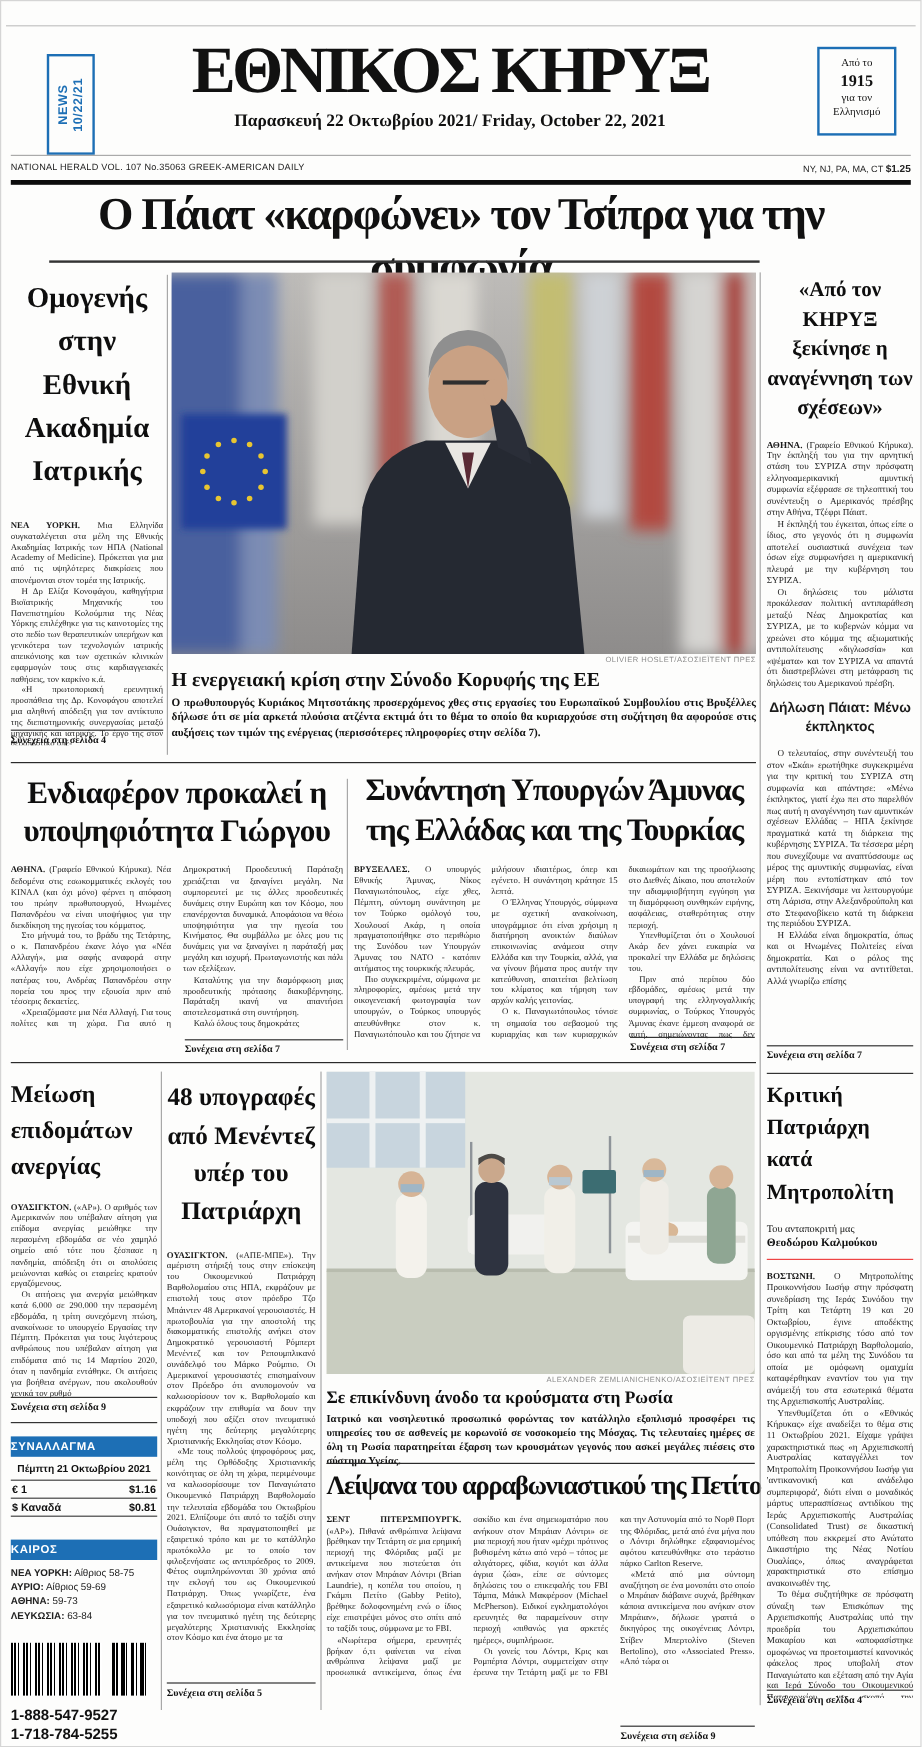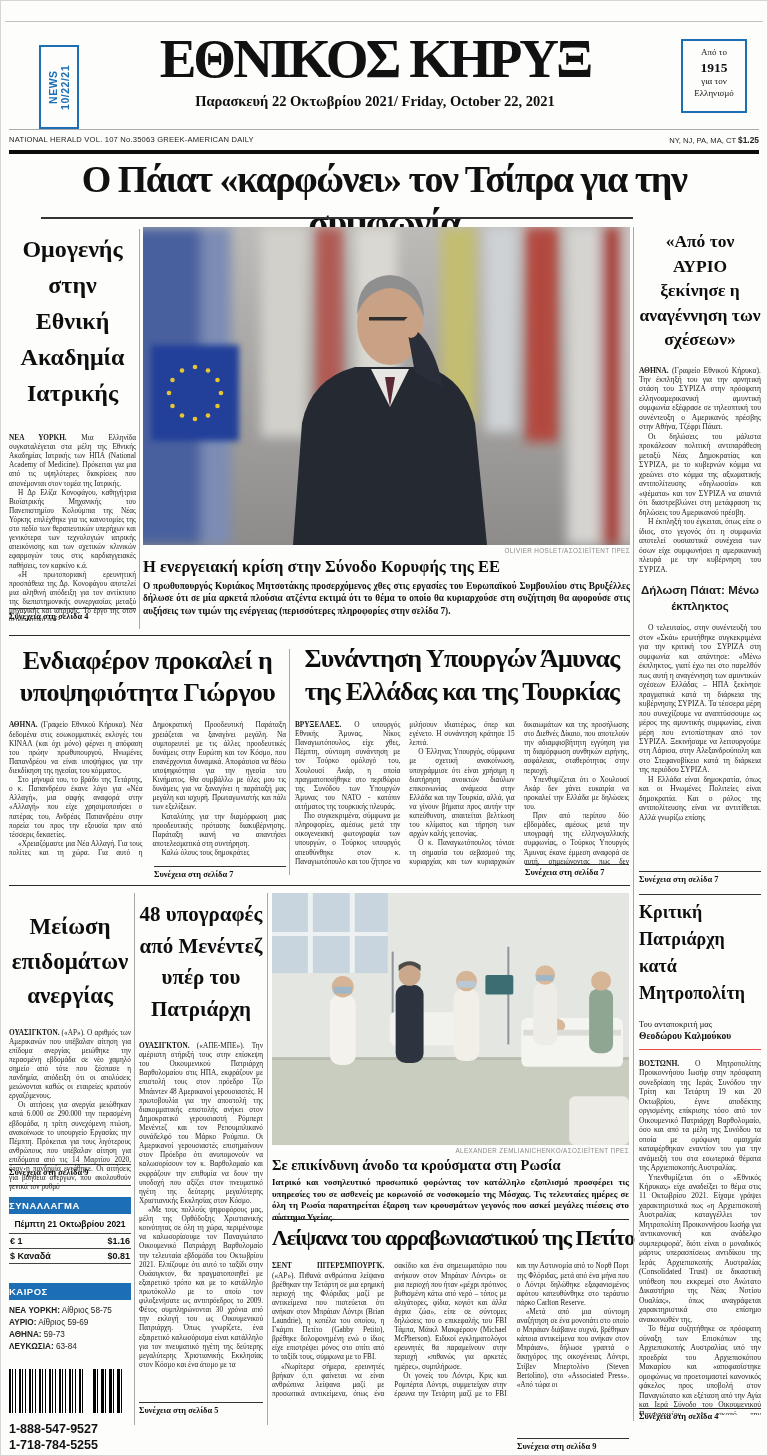--- a/index.html
+++ b/index.html
@@ -73,21 +73,21 @@
   .art-d .cont { position:absolute; right:0; bottom:2px; width:132px; }
   .vd3 { left:288px; top:648px; height:226px; }
   .art-e { position:absolute; left:294px; top:642px; width:334px; height:238px; }
   .art-e h2 { font-size:26px; line-height:1.25; text-align:center; margin:0 0 12px; letter-spacing:-.8px; }
   .art-e .body { column-count:3; column-gap:9px; height:148px; overflow:hidden; }
   .art-e .cont { position:absolute; right:0; bottom:4px; width:104px; }
   .mid-rule2 { left:8px; top:884px; width:621px; border-top:1.5px solid #2a2a2a; }
 
   
   .art-f { position:absolute; left:8px; top:892px; width:122px; height:286px; }
-  .art-f h2 { font-size:23px; line-height:1.5; text-align:center; margin:17px 0 14px; }
+  .art-f h2 { font-size:20px; line-height:1.5; margin:4px 0 14px; }
   .art-f .body { height:172px; overflow:hidden; }
   .art-f .cont { position:absolute; left:0; right:0; bottom:2px; }
   .box-rule { left:8px; top:1184px; width:122px; border-top:1px solid #333; }
 
   .sidebar { position:absolute; left:8px; top:1196px; width:122px; font-family:"Liberation Sans",sans-serif; }
   .bluebar { background:var(--accent); color:#fff; font-weight:700; font-size:9.5px; text-align:left;
     padding:3px 0; letter-spacing:.5px; }
   .cur-date { font-size:8.5px; font-weight:700; text-align:center; padding:5px 0 4px; border-bottom:1px solid #444; }
   .cur-rows .cur-row { display:flex; justify-content:space-between; font-size:9px; font-weight:700;
     padding:2px 1px; border-bottom:1px solid #444; }
@@ -387,26 +387,26 @@
           <p>«Μετά από μια σύντομη αναζήτηση σε ένα μονοπάτι στο οποίο ο Μπράιαν διάβαινε συχνά, βρέθηκαν κάποια αντικείμενα που ανήκαν στον Μπράιαν», δήλωσε γραπτά ο δικηγόρος της οικογένειας Λόντρι, Στίβεν Μπερτολίνο (Steven Bertolino), στο «Associated Press». «Από τώρα οι</p>
         </div>
     </div>
     <div class="cont">Συνέχεια στη σελίδα 9</div>
   </div>
 
   <div class="vrule vd2"></div>
   <div class="col-right">
 
     <div class="art-b">
-      <h2>«Από τον ΑΥΡΙΟ ξεκίνησε η αναγέννηση των σχέσεων»</h2>
+      <h2>«Από τον ΚΗΡΥΞ ξεκίνησε η αναγέννηση των σχέσεων»</h2>
       <div class="body btxt">
         <p class="lead-para"><b>ΑΘΗΝΑ.</b><span> (Γραφείο Εθνικού Κήρυκα). Την έκπληξή του για την αρνητική στάση του ΣΥΡΙΖΑ στην πρόσφατη ελληνοαμερικανική αμυντική συμφωνία εξέφρασε σε τηλεοπτική του συνέντευξη ο Αμερικανός πρέσβης στην Αθήνα, Τζέφρι Πάιατ.</span></p>
         <div class="paras">
+            <p>Η έκπληξή του έγκειται, όπως είπε ο ίδιος, στο γεγονός ότι η συμφωνία αποτελεί ουσιαστικά συνέχεια των όσων είχε συμφωνήσει η αμερικανική πλευρά με την κυβέρνηση του ΣΥΡΙΖΑ.</p>
             <p>Οι δηλώσεις του μάλιστα προκάλεσαν πολιτική αντιπαράθεση μεταξύ Νέας Δημοκρατίας και ΣΥΡΙΖΑ, με το κυβερνών κόμμα να χρεώνει στο κόμμα της αξιωματικής αντιπολίτευσης «διγλωσσία» και «ψέματα» και τον ΣΥΡΙΖΑ να απαντά ότι διαστρεβλώνει στη μετάφραση τις δηλώσεις του Αμερικανού πρέσβη.</p>
-            <p>Η έκπληξή του έγκειται, όπως είπε ο ίδιος, στο γεγονός ότι η συμφωνία αποτελεί ουσιαστικά συνέχεια των όσων είχε συμφωνήσει η αμερικανική πλευρά με την κυβέρνηση του ΣΥΡΙΖΑ.</p>
           </div>
         <div class="subhead">Δήλωση Πάιατ: Μένω έκπληκτος</div>
         <div class="paras">
             <p>Ο τελευταίος, στην συνέντευξή του στον «Σκάι» ερωτήθηκε συγκεκριμένα για την κριτική του ΣΥΡΙΖΑ στη συμφωνία και απάντησε: «Μένω έκπληκτος, γιατί έχω πει στο παρελθόν πως αυτή η αναγέννηση των αμυντικών σχέσεων Ελλάδας – ΗΠΑ ξεκίνησε πραγματικά κατά τη διάρκεια της κυβέρνησης ΣΥΡΙΖΑ. Τα τέσσερα μέρη που συνεχίζουμε να αναπτύσσουμε ως μέρος της αμυντικής συμφωνίας, είναι μέρη που εντοπίστηκαν από τον ΣΥΡΙΖΑ. Ξεκινήσαμε να λειτουργούμε στη Λάρισα, στην Αλεξανδρούπολη και στο Στεφανοβίκειο κατά τη διάρκεια της περιόδου ΣΥΡΙΖΑ.</p>
             <p>Η Ελλάδα είναι δημοκρατία, όπως και οι Ηνωμένες Πολιτείες είναι δημοκρατία. Και ο ρόλος της αντιπολίτευσης είναι να αντιτίθεται. Αλλά γνωρίζω επίσης</p>
           </div>
       </div>
       <div class="cont">Συνέχεια στη σελίδα 7</div>
     </div>
 

